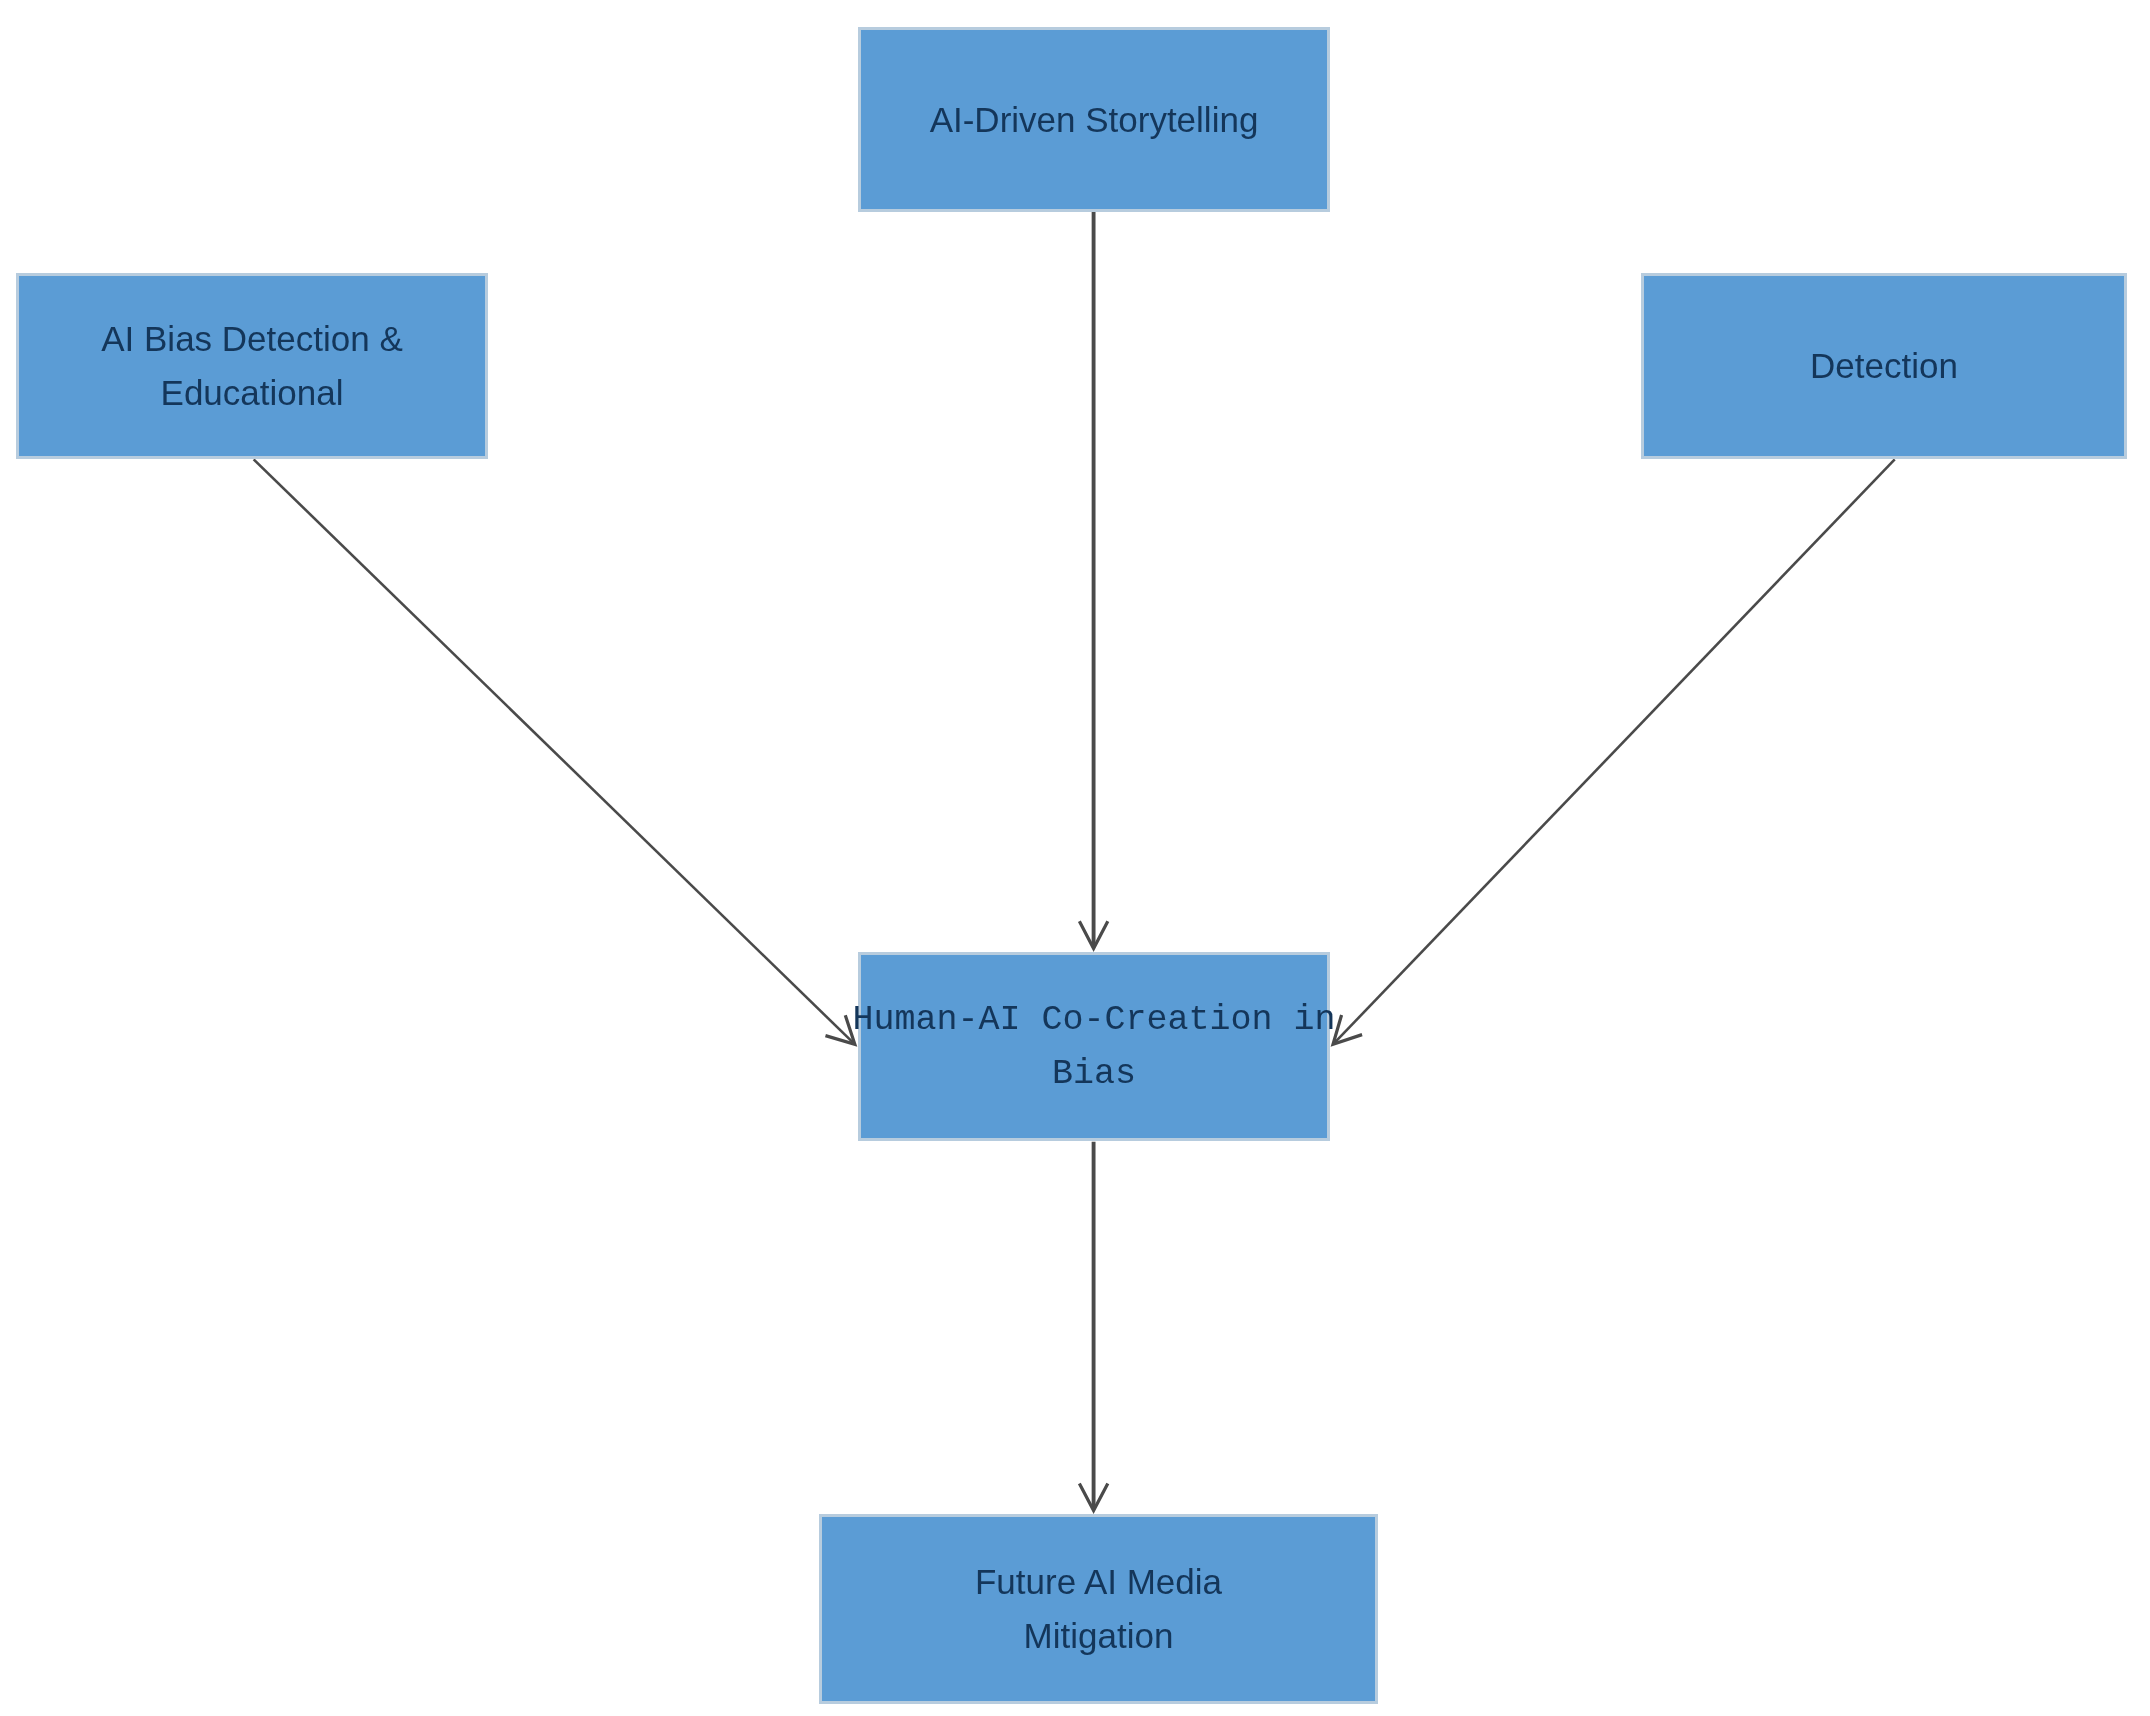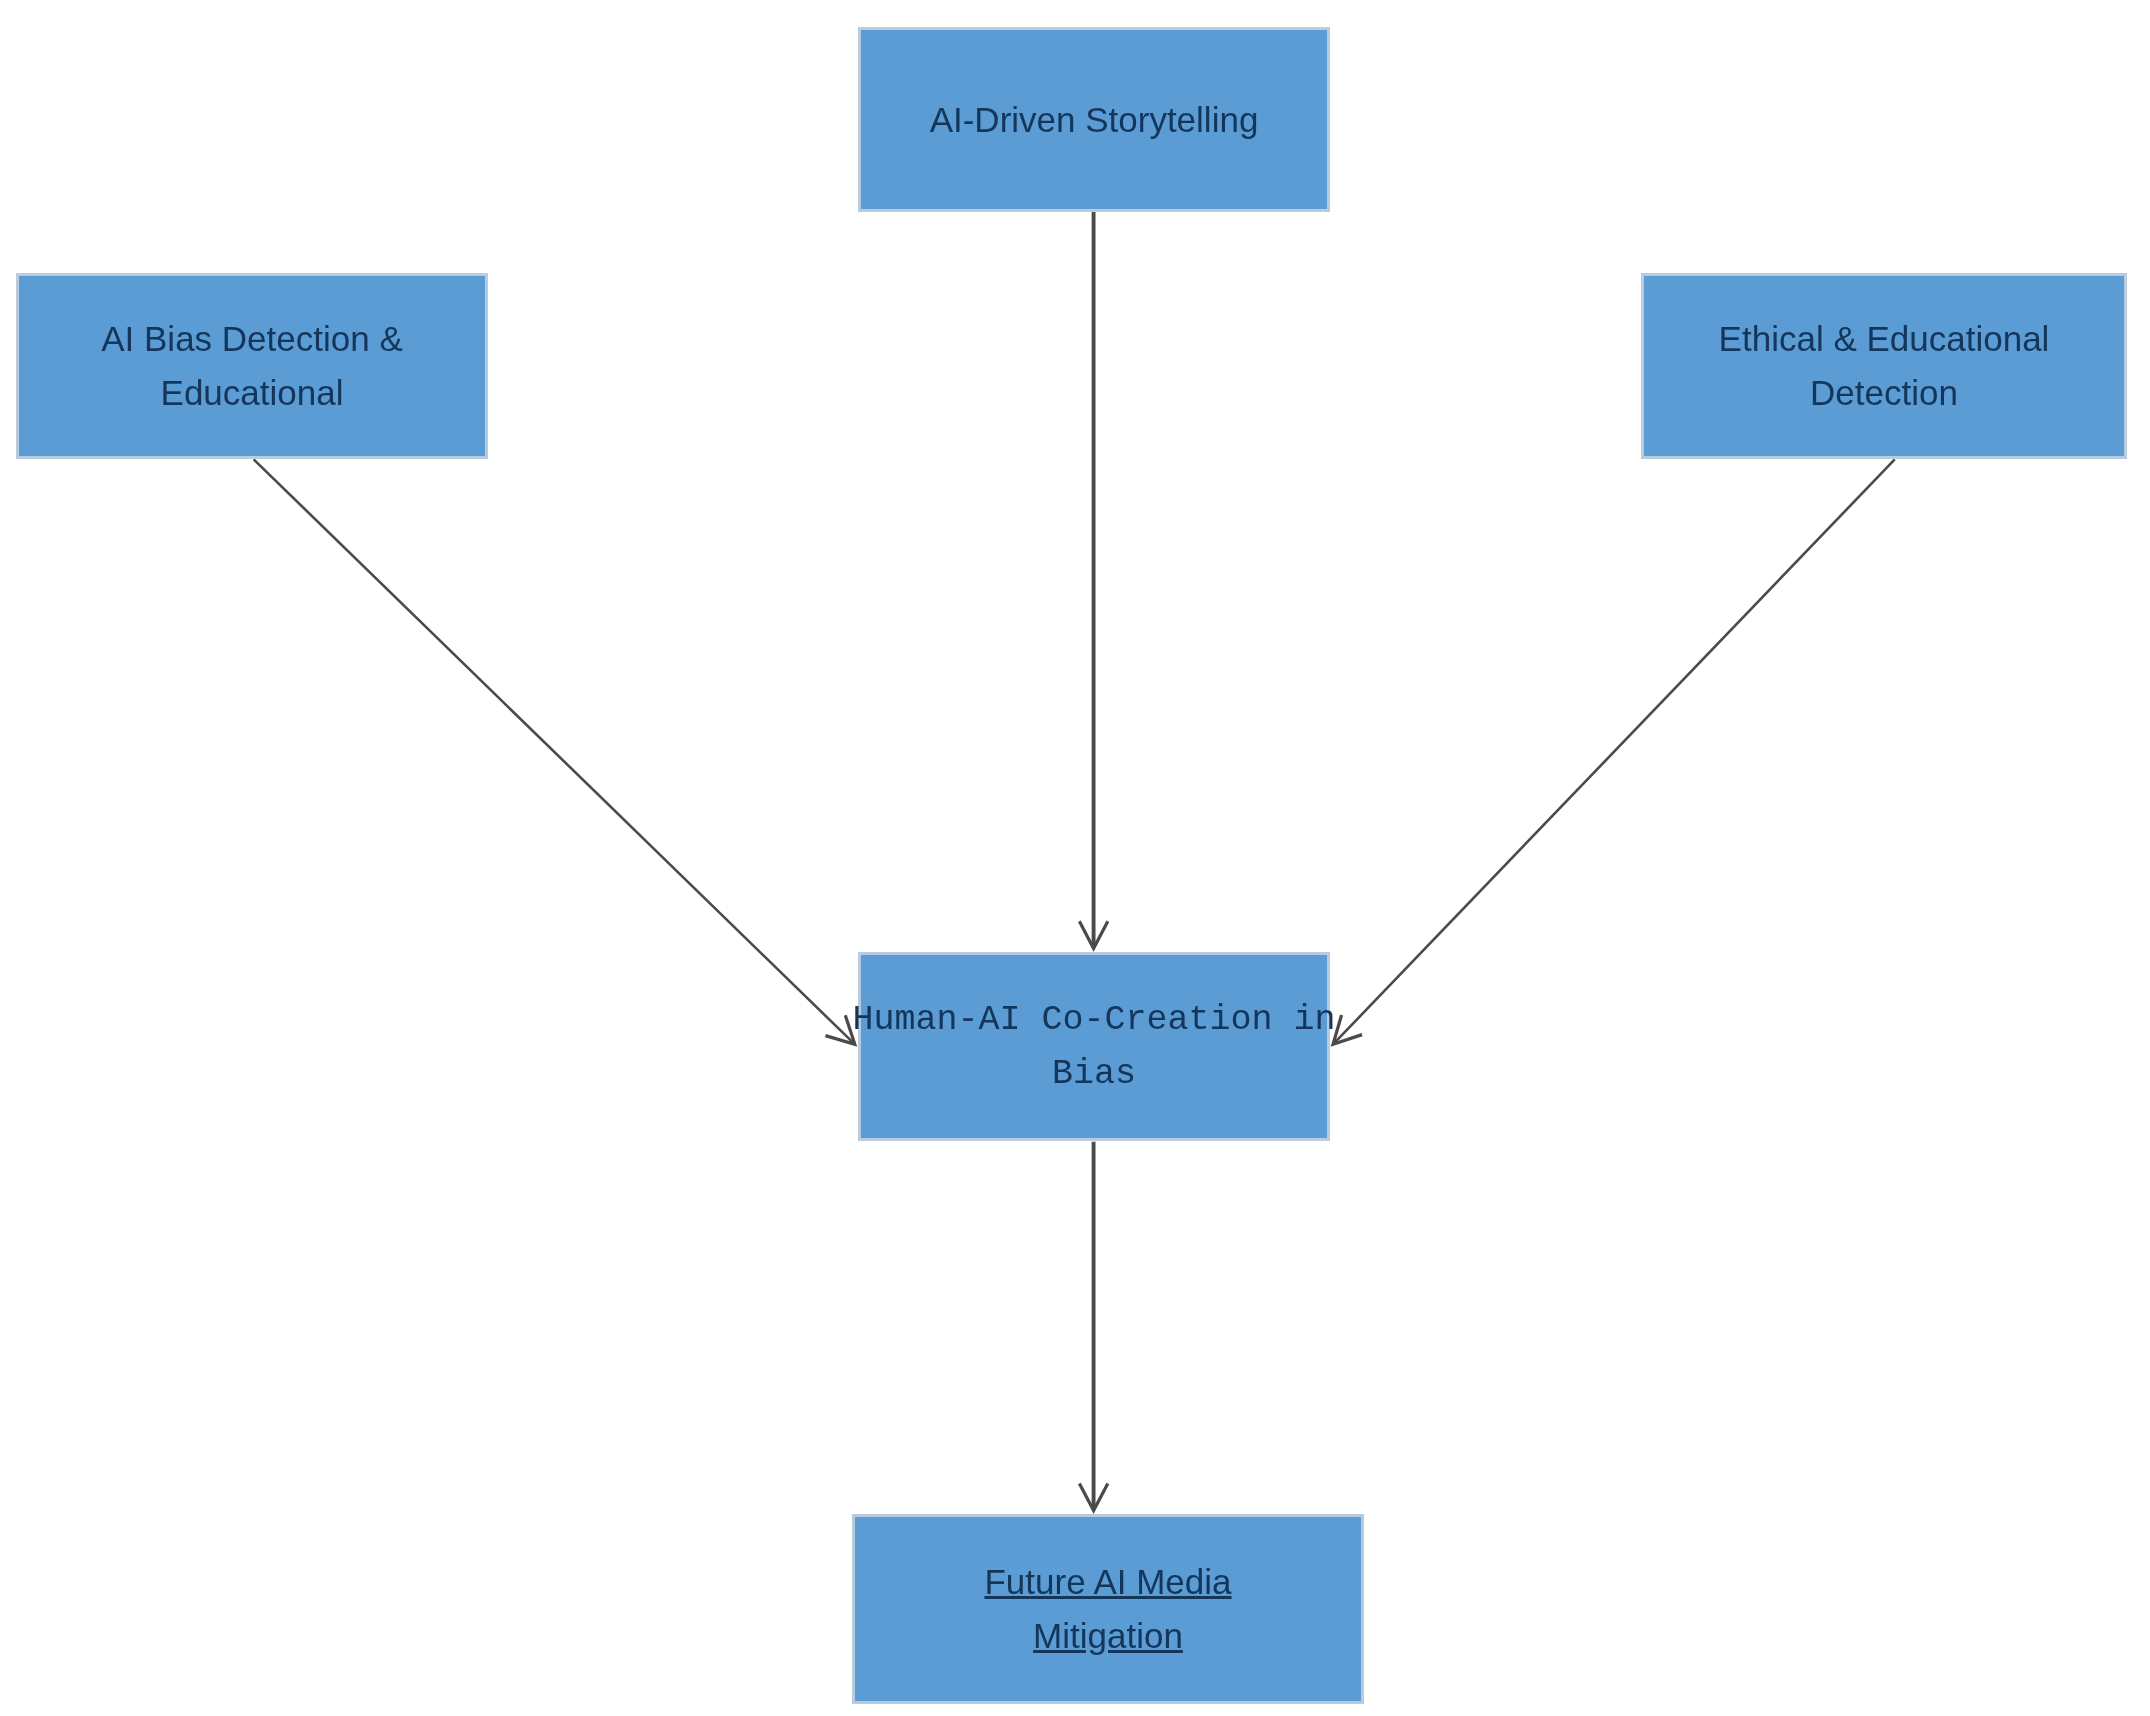--- a/index.html
+++ b/index.html
@@ -32,21 +32,21 @@
     font-size:35px;
     line-height:54px;
     font-weight:400;
   }
   .node .line{white-space:nowrap;}
   
   #node-storytelling{left:858px; top:27px;   width:472px; height:185px;}
   #node-bias       {left:16px;   top:273px;  width:472px; height:186px;text-align:center;}
   #node-ethics     {left:1641px; top:273px;  width:486px; height:186px;}
   #node-cocreation {left:858px; top:952px; width:472px; height:189px;font-family:Liberation Mono, monospace;}
-  #node-future     {left:852px; top:1514px; width:512px; height:190px;text-decoration:underline;}
+  #node-future     {left:819px; top:1514px; width:559px; height:190px;}
   #edges{
     position:absolute;
     left:0; top:0;
     width:2151px;
     height:1716px;
     pointer-events:none;
   }
   #edges line{stroke:var(--arrow); fill:none;}
   #edges .vline{stroke-width:6;}
   #edges .dline{stroke-width:4;}
@@ -72,21 +72,20 @@
   <div class="node" id="node-storytelling">
     <div class="line">AI-Driven Storytelling</div>
   </div>
 
   <div class="node" id="node-bias">
     <div class="line">AI Bias Detection &amp;</div>
     <div class="line">Educational</div>
   </div>
 
   <div class="node" id="node-ethics">
-    <div class="line">Ethical &amp; Educational</div>
     <div class="line">Detection</div>
   </div>
 
   <div class="node" id="node-cocreation">
     <div class="line">Human-AI Co-Creation in</div>
     <div class="line">Bias</div>
   </div>
 
   <div class="node" id="node-future">
     <div class="line">Future AI Media</div>

